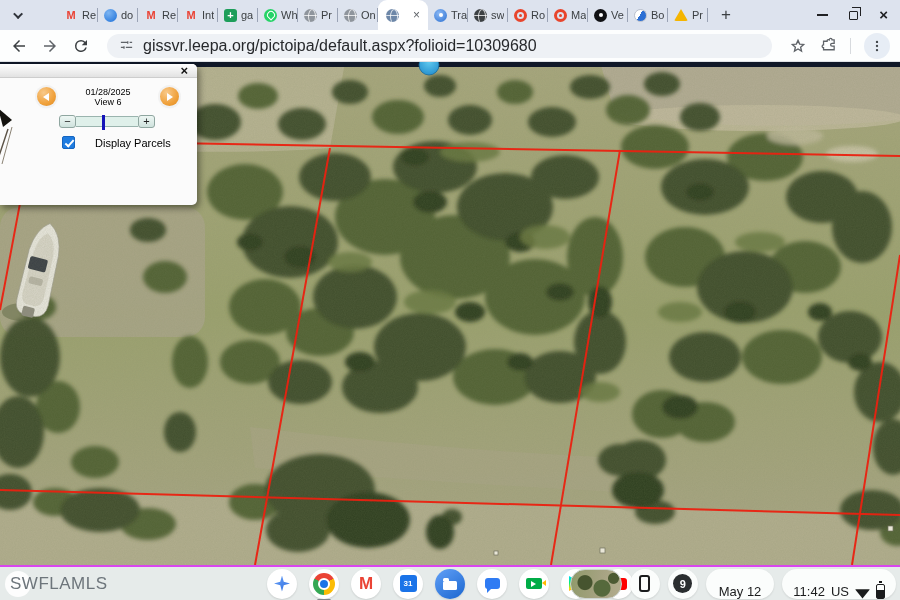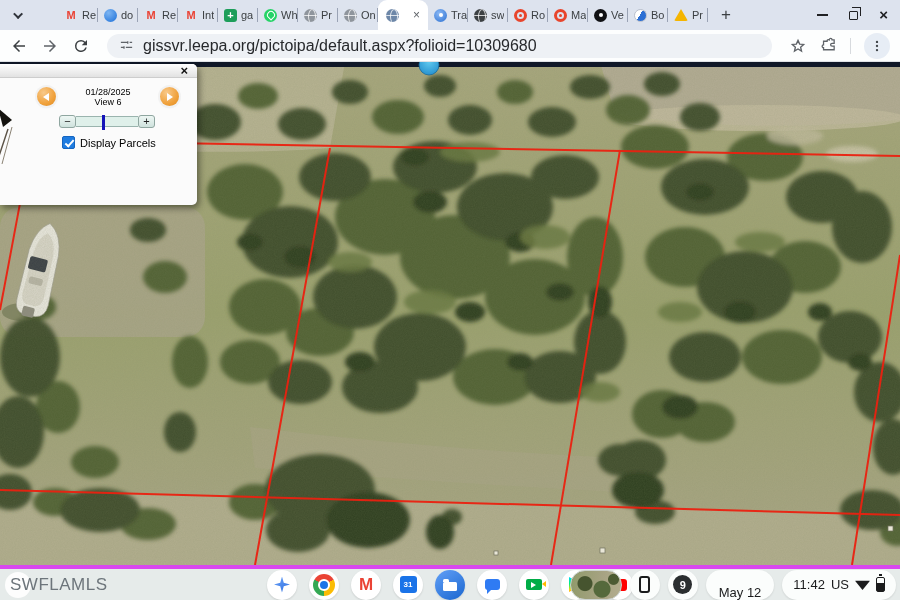--- a/index.html
+++ b/index.html
@@ -67,27 +67,27 @@
   .p-row2 { position:relative; height:22px; margin-top:8px; }
   .nav-btn { position:absolute; top:1px; width:19px; height:19px; border-radius:50%; background:radial-gradient(circle at 35% 30%,#f8c98a,#f0a13b 60%,#df8a1e); box-shadow:0 0 0 2px #f2f2f2,0 1px 2px rgba(0,0,0,.35); display:flex; align-items:center; justify-content:center; }
   .nav-btn.prev { left:37px; } .nav-btn.next { left:160px; }
   .tri-l { width:0; height:0; border-top:4px solid transparent; border-bottom:4px solid transparent; border-right:6px solid #fff; margin-right:1px; }
   .tri-r { width:0; height:0; border-top:4px solid transparent; border-bottom:4px solid transparent; border-left:6px solid #fff; margin-left:1px; }
   .view-info { position:absolute; left:58px; width:100px; text-align:center; font-size:9px; line-height:10px; padding-top:1px; }
   .p-row3 { display:flex; align-items:center; margin:7px 0 0 59px; }
   .zoom-btn { width:17px; height:13px; background:linear-gradient(#eef7f4,#cfe2dd); border:1px solid #8fa6a0; border-radius:3px; font-size:11px; line-height:10px; text-align:center; color:#222; }
   .zoom-track { width:62px; height:11px; background:#dff0ea; border-top:1px solid #9ab4ae; border-bottom:1px solid #9ab4ae; position:relative; }
   .zoom-thumb { position:absolute; left:26px; top:-2px; width:3px; height:15px; background:#1414b8; }
-  .p-row4 { display:flex; align-items:center; margin:8px 0 0 62px; gap:5px; }
+  .p-row4 { display:flex; align-items:center; margin:8px 0 0 62px; gap:20px; }
   .pchk { width:13px; height:13px; background:#1f7ce0; border:1px solid #1565c0; border-radius:2px; position:relative; }
   .pchk::after { content:""; position:absolute; left:4px; top:1px; width:3px; height:7px; border-right:2px solid #fff; border-bottom:2px solid #fff; transform:rotate(42deg); }
   .compass { position:absolute; left:-3px; top:40px; pointer-events:none; }
 
   
-  .shelf { position:relative; height:35px; background:#e6ebea; border-top:4px solid #d946ef; display:flex; align-items:center; }
+  .shelf { position:relative; height:35px; background:#e6ebea; border-top:2px solid #d946ef; display:flex; align-items:center; }
   .watermark { position:absolute; left:5px; top:50%; transform:translateY(-50%); height:28px; display:flex; align-items:center; }
   .wm-circle { position:absolute; left:0; top:1px; width:26px; height:26px; background:#fdfdfd; border-radius:50%; }
   .wm-text { position:relative; margin-left:5px; font-size:17px; letter-spacing:.5px; color:#6d757b; font-weight:500; }
   .apps { position:absolute; left:50%; transform:translateX(-50%); display:flex; align-items:center; gap:12px; }
   .app { width:30px; height:30px; border-radius:50%; background:#fff; box-shadow:0 1px 2px rgba(0,0,0,.12); display:flex; align-items:center; justify-content:center; position:relative; }
   .ic-launcher { width:16px; height:16px; background:linear-gradient(145deg,#6aa2f8,#2f6fe0); clip-path:polygon(50% 0,61% 39%,100% 50%,61% 61%,50% 100%,39% 61%,0 50%,39% 39%); }
   .ic-chrome { width:22px; height:22px; border-radius:50%; background:conic-gradient(from -60deg,#ea4335 0 120deg,#fbbc04 0 240deg,#34a853 0 360deg); display:flex; align-items:center; justify-content:center; }
   .ic-chrome::after { content:""; width:8px; height:8px; background:#1a73e8; border:2.5px solid #fff; border-radius:50%; }
   .chrome-active { position:absolute; bottom:-3px; left:50%; transform:translateX(-50%); width:14px; height:3px; border-radius:2px; background:#80868b; }
   .ic-gmailapp::after { content:"M"; font-size:17px; font-weight:800; color:#ea4335; }
@@ -106,21 +106,21 @@
   .ic-yt::after { content:""; width:0; height:0; border-top:3px solid transparent; border-bottom:3px solid transparent; border-left:5px solid #fff; }
   .tray { position:absolute; right:4px; display:flex; align-items:center; gap:8px; }
   .thumb { width:52px; height:30px; border-radius:15px; border:1px solid #cdd3d1;
     background:radial-gradient(circle at 28% 45%,#46542f 0 7px,transparent 8px),radial-gradient(circle at 62% 65%,#55693c 0 8px,transparent 9px),radial-gradient(circle at 85% 30%,#4c5a33 0 5px,transparent 6px),linear-gradient(100deg,#8f9a6a,#a7a383 60%,#b3ad8e); }
   .pillw { height:30px; background:#fbfdfc; border-radius:15px; display:flex; align-items:center; justify-content:center; box-shadow:0 1px 2px rgba(0,0,0,.1); }
   .phone-pill { width:30px; }
   .ic-phone { width:11px; height:17px; border:2px solid #1b1c1d; border-radius:3px; }
   .notif-pill { width:30px; }
   .notif-dot { width:19px; height:19px; background:#2b2e30; border-radius:50%; color:#fff; font-size:11px; font-weight:bold; display:flex; align-items:center; justify-content:center; }
   .date-pill { padding:0 13px; font-size:13px; font-weight:500; color:#1b1c1d;align-items:flex-end; }
-  .status-pill { padding:0 11px; gap:6px; font-size:13px; font-weight:500; color:#1b1c1d; }
+  .status-pill { padding:0 11px; gap:6px; font-size:13px; font-weight:500; color:#1b1c1d;align-items:flex-end; }
   .ic-wifi { width:15px; height:11px; background:#1b1c1d; clip-path:polygon(50% 100%,0 15%,100% 15%); border-radius:3px; }
   .ic-batt { width:9px; height:15px; border:1.6px solid #1b1c1d; border-radius:2px; position:relative; }
   .ic-batt::before { content:""; position:absolute; top:-4px; left:1.5px; width:3px; height:2px; background:#1b1c1d; }
   .ic-batt::after { content:""; position:absolute; left:0; right:0; bottom:0; height:8px; background:#1b1c1d; }
 </style>
 </head>
 <body>
 
 <div class="screen">
 

